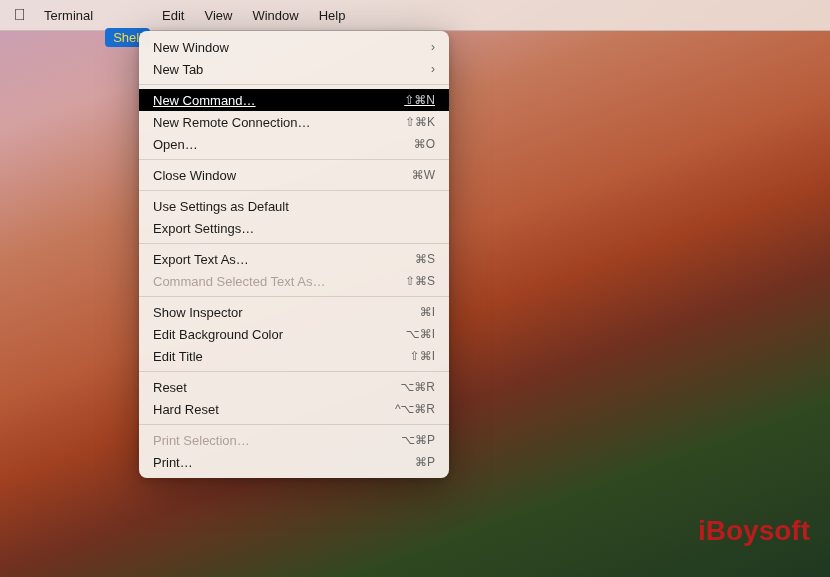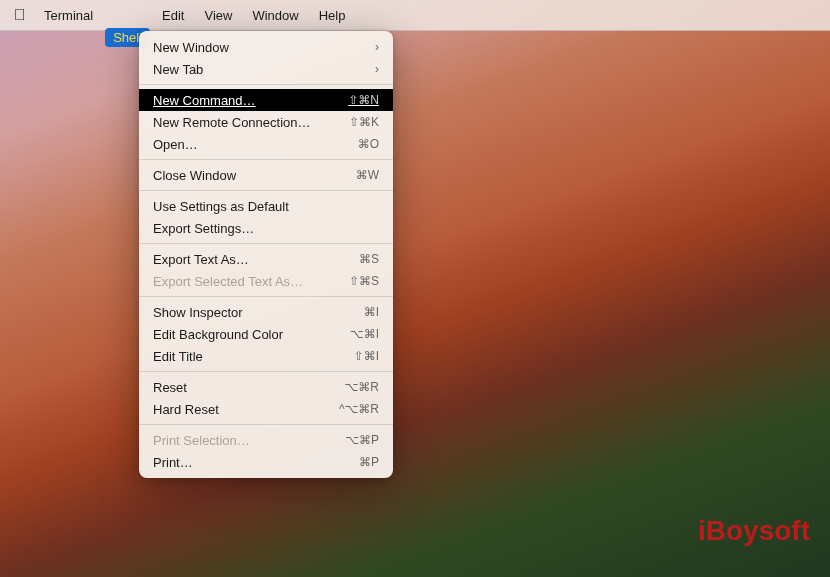--- a/index.html
+++ b/index.html
@@ -68,21 +68,21 @@
       background: #1a6fd4;
       color: #fde047;
       margin-top: 44px;
     }
 
     
     .dropdown-menu {
       position: absolute;
       top: 31px;
       left: 139px;
-      width: 254px;
+      width: 310px;
       background: rgba(245, 238, 232, 0.97);
       backdrop-filter: blur(30px);
       border-radius: 8px;
       box-shadow: 0 10px 40px rgba(0,0,0,0.35), 0 2px 8px rgba(0,0,0,0.2);
       z-index: 200;
       padding: 5px 0;
     }
 
     .menu-item {
       display: flex;
@@ -207,21 +207,21 @@
   </div>
 
   <div class="menu-separator"></div>
 
   <div class="menu-item">
     <span class="label">Export Text As…</span>
     <span class="shortcut">⌘S</span>
   </div>
 
   <div class="menu-item disabled">
-    <span class="label">Export Selected Text As…</span>
+    <span class="label">Command Selected Text As…</span>
     <span class="shortcut">⇧⌘S</span>
   </div>
 
   <div class="menu-separator"></div>
 
   <div class="menu-item">
     <span class="label">Show Inspector</span>
     <span class="shortcut">⌘I</span>
   </div>
 

